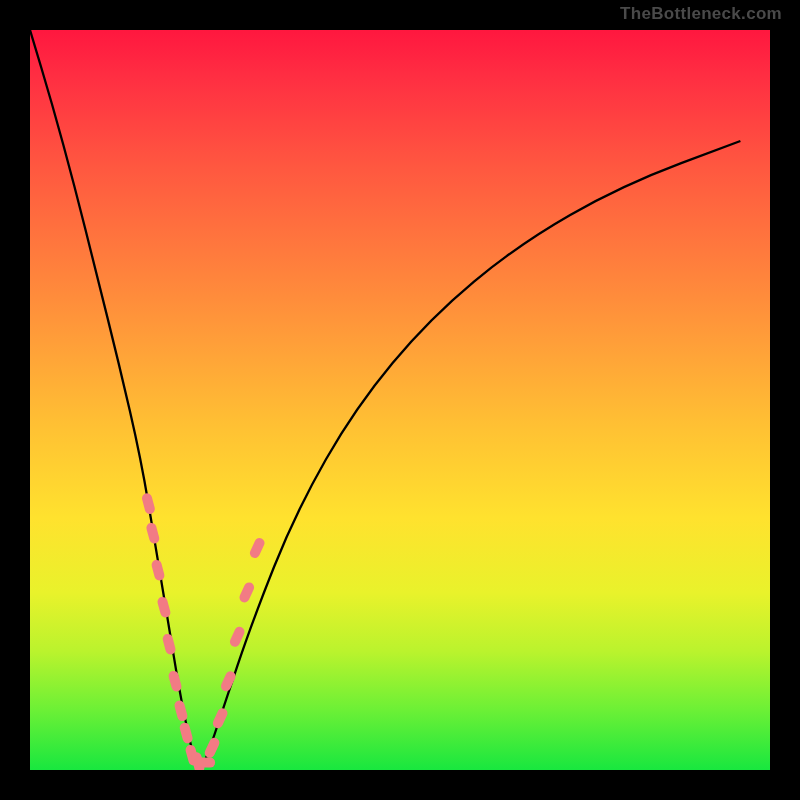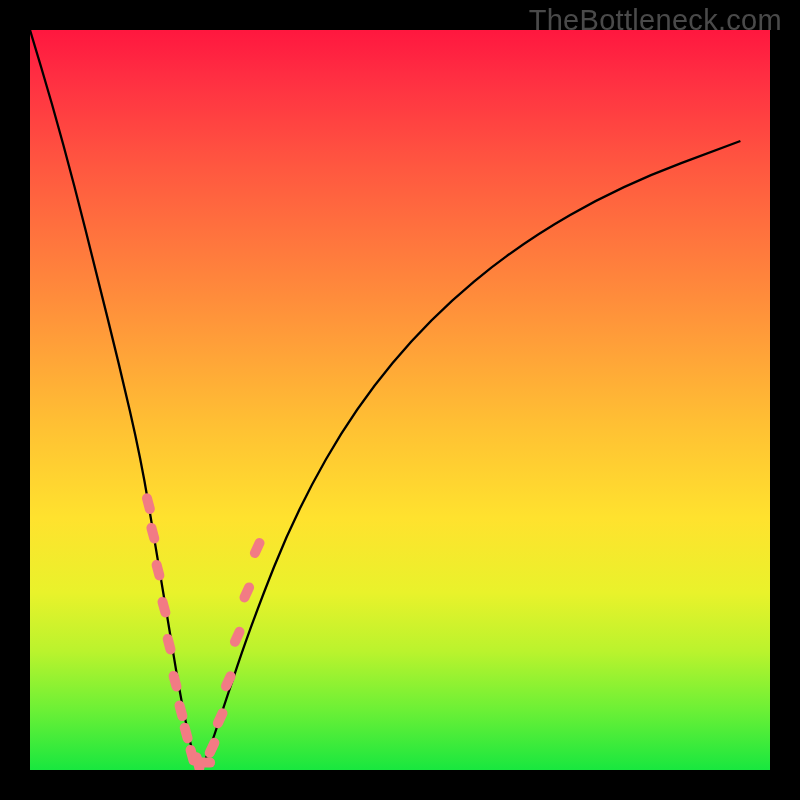--- a/index.html
+++ b/index.html
@@ -38,22 +38,22 @@
       #baf32d 84%,
       #6bf036 92%,
       #18e73f 100%
     );
   }
   .watermark {
     position: absolute;
     top: 4px;
     right: 18px;
     color: #4a4a4a;
-    font-size: 29px;
-    font-weight: 400;
+    font-size: 17px;
+    font-weight: 700;
     letter-spacing: 0.3px;
   }
   svg.curve {
     position: absolute;
     top: 0; left: 0;
     width: 740px;
     height: 740px;
   }
 </style>
 </head>

